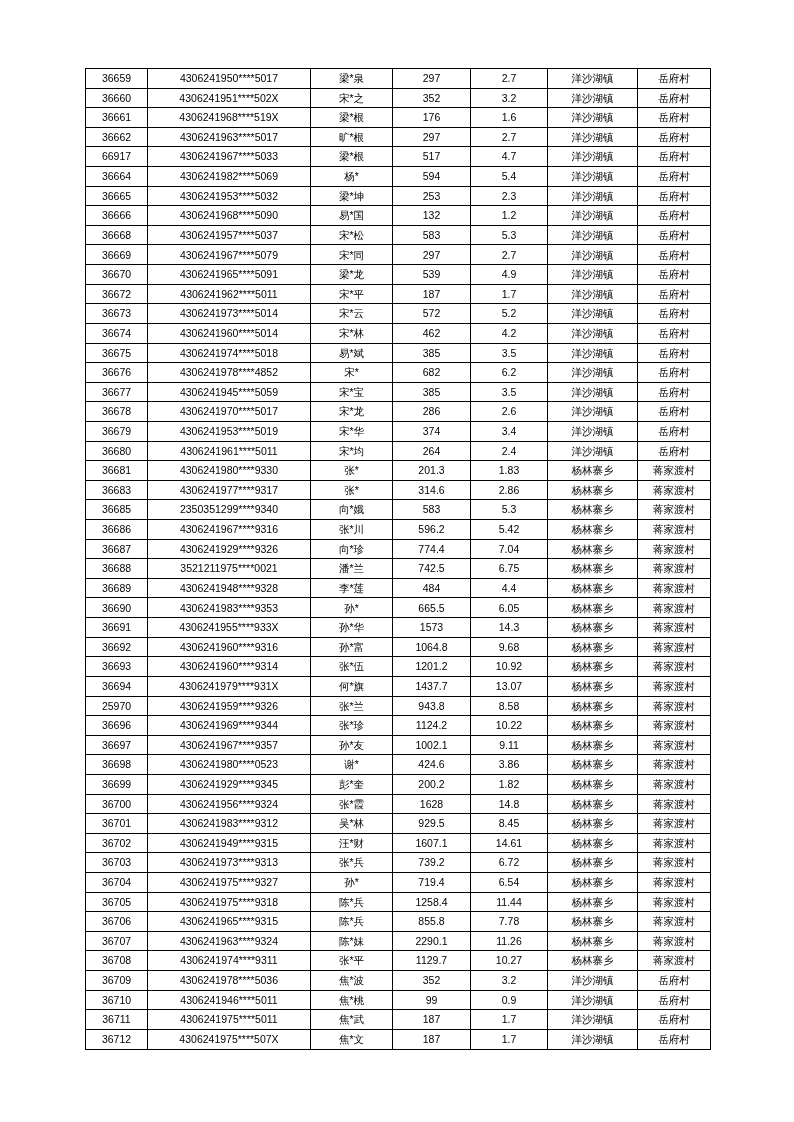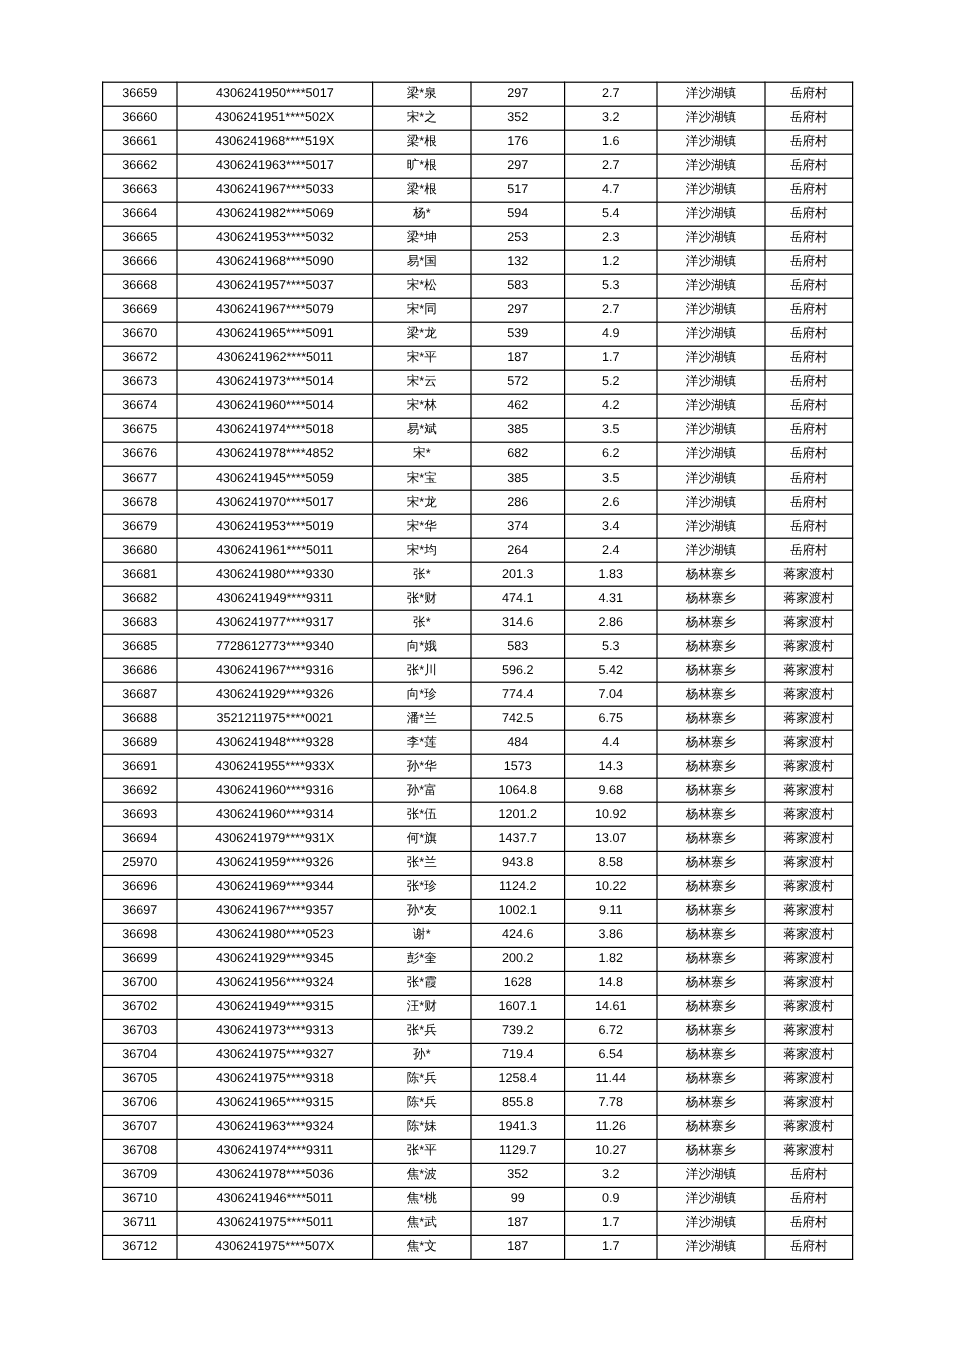--- a/index.html
+++ b/index.html
@@ -83,21 +83,21 @@
         <tr>
           <td>36662</td>
           <td>4306241963****5017</td>
           <td>旷*根</td>
           <td>297</td>
           <td>2.7</td>
           <td>洋沙湖镇</td>
           <td>岳府村</td>
         </tr>
         <tr>
-          <td>36663</td>
+          <td>66917</td>
           <td>4306241967****5033</td>
           <td>梁*根</td>
           <td>517</td>
           <td>4.7</td>
           <td>洋沙湖镇</td>
           <td>岳府村</td>
         </tr>
         <tr>
           <td>36664</td>
           <td>4306241982****5069</td>
@@ -236,40 +236,31 @@
         <tr>
           <td>36681</td>
           <td>4306241980****9330</td>
           <td>张*</td>
           <td>201.3</td>
           <td>1.83</td>
           <td>杨林寨乡</td>
           <td>蒋家渡村</td>
         </tr>
         <tr>
-          <td>36682</td>
-          <td>4306241949****9311</td>
-          <td>张*财</td>
-          <td>474.1</td>
-          <td>4.31</td>
-          <td>杨林寨乡</td>
-          <td>蒋家渡村</td>
-        </tr>
-        <tr>
           <td>36683</td>
           <td>4306241977****9317</td>
           <td>张*</td>
           <td>314.6</td>
           <td>2.86</td>
           <td>杨林寨乡</td>
           <td>蒋家渡村</td>
         </tr>
         <tr>
           <td>36685</td>
-          <td>7728612773****9340</td>
+          <td>2350351299****9340</td>
           <td>向*娥</td>
           <td>583</td>
           <td>5.3</td>
           <td>杨林寨乡</td>
           <td>蒋家渡村</td>
         </tr>
         <tr>
           <td>36686</td>
           <td>4306241967****9316</td>
           <td>张*川</td>
@@ -299,20 +290,29 @@
         <tr>
           <td>36689</td>
           <td>4306241948****9328</td>
           <td>李*莲</td>
           <td>484</td>
           <td>4.4</td>
           <td>杨林寨乡</td>
           <td>蒋家渡村</td>
         </tr>
         <tr>
+          <td>36690</td>
+          <td>4306241983****9353</td>
+          <td>孙*</td>
+          <td>665.5</td>
+          <td>6.05</td>
+          <td>杨林寨乡</td>
+          <td>蒋家渡村</td>
+        </tr>
+        <tr>
           <td>36691</td>
           <td>4306241955****933X</td>
           <td>孙*华</td>
           <td>1573</td>
           <td>14.3</td>
           <td>杨林寨乡</td>
           <td>蒋家渡村</td>
         </tr>
         <tr>
           <td>36692</td>
@@ -389,20 +389,29 @@
         <tr>
           <td>36700</td>
           <td>4306241956****9324</td>
           <td>张*霞</td>
           <td>1628</td>
           <td>14.8</td>
           <td>杨林寨乡</td>
           <td>蒋家渡村</td>
         </tr>
         <tr>
+          <td>36701</td>
+          <td>4306241983****9312</td>
+          <td>吴*林</td>
+          <td>929.5</td>
+          <td>8.45</td>
+          <td>杨林寨乡</td>
+          <td>蒋家渡村</td>
+        </tr>
+        <tr>
           <td>36702</td>
           <td>4306241949****9315</td>
           <td>汪*财</td>
           <td>1607.1</td>
           <td>14.61</td>
           <td>杨林寨乡</td>
           <td>蒋家渡村</td>
         </tr>
         <tr>
           <td>36703</td>
@@ -437,21 +446,21 @@
           <td>陈*兵</td>
           <td>855.8</td>
           <td>7.78</td>
           <td>杨林寨乡</td>
           <td>蒋家渡村</td>
         </tr>
         <tr>
           <td>36707</td>
           <td>4306241963****9324</td>
           <td>陈*妹</td>
-          <td>1941.3</td>
+          <td>2290.1</td>
           <td>11.26</td>
           <td>杨林寨乡</td>
           <td>蒋家渡村</td>
         </tr>
         <tr>
           <td>36708</td>
           <td>4306241974****9311</td>
           <td>张*平</td>
           <td>1129.7</td>
           <td>10.27</td>

